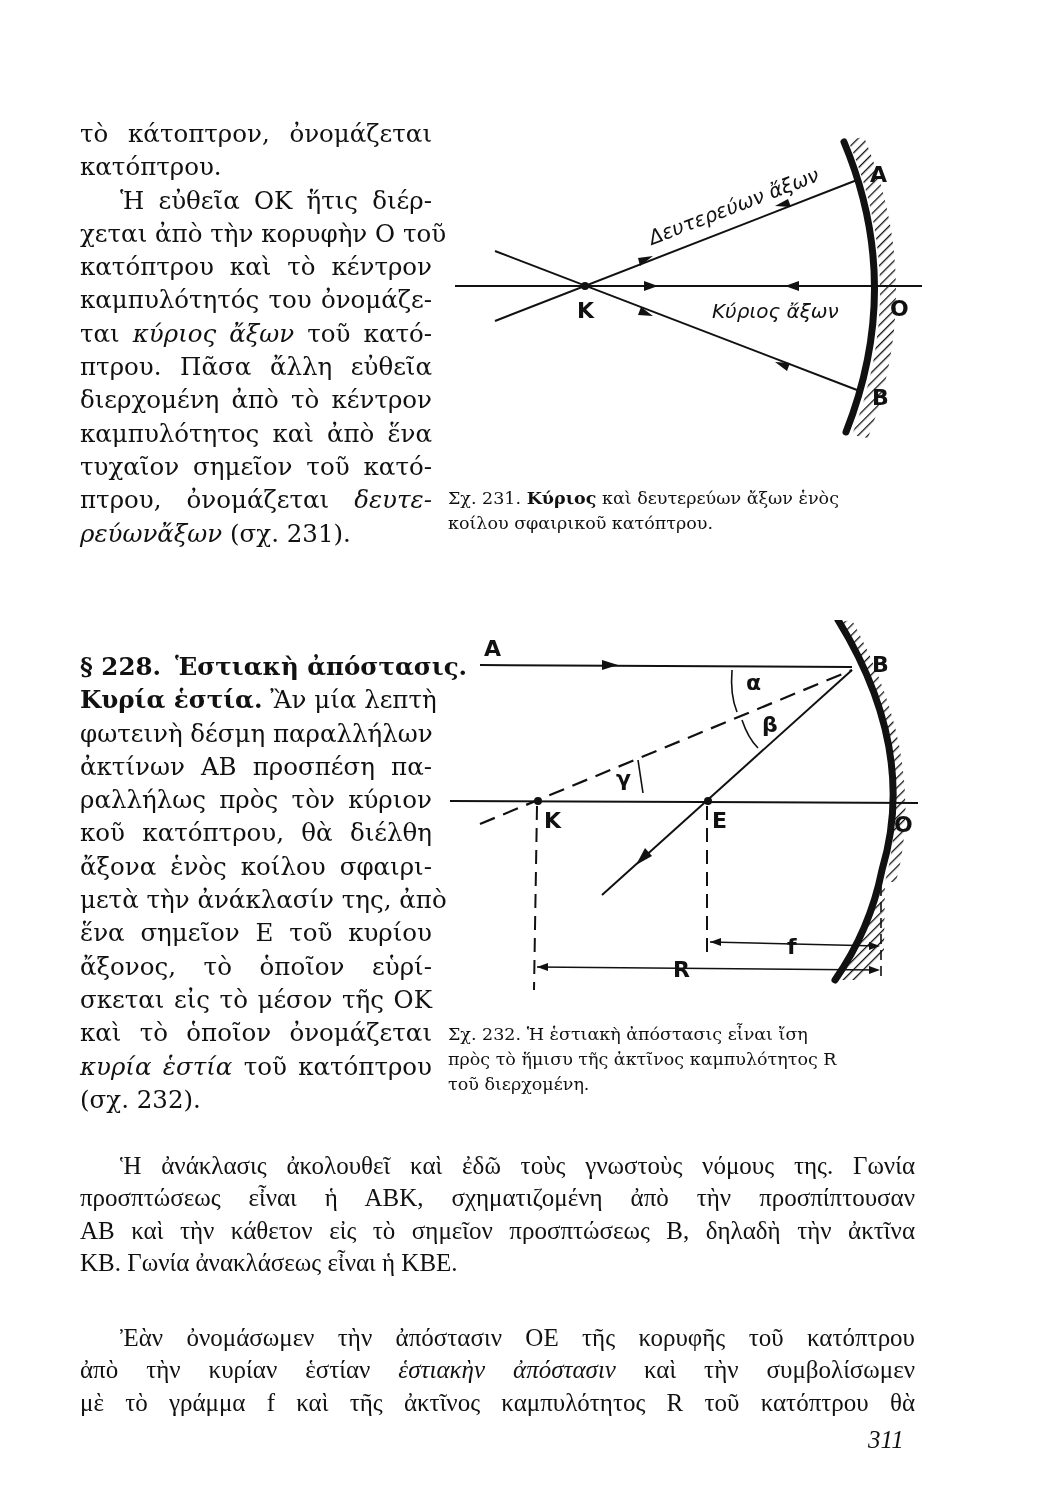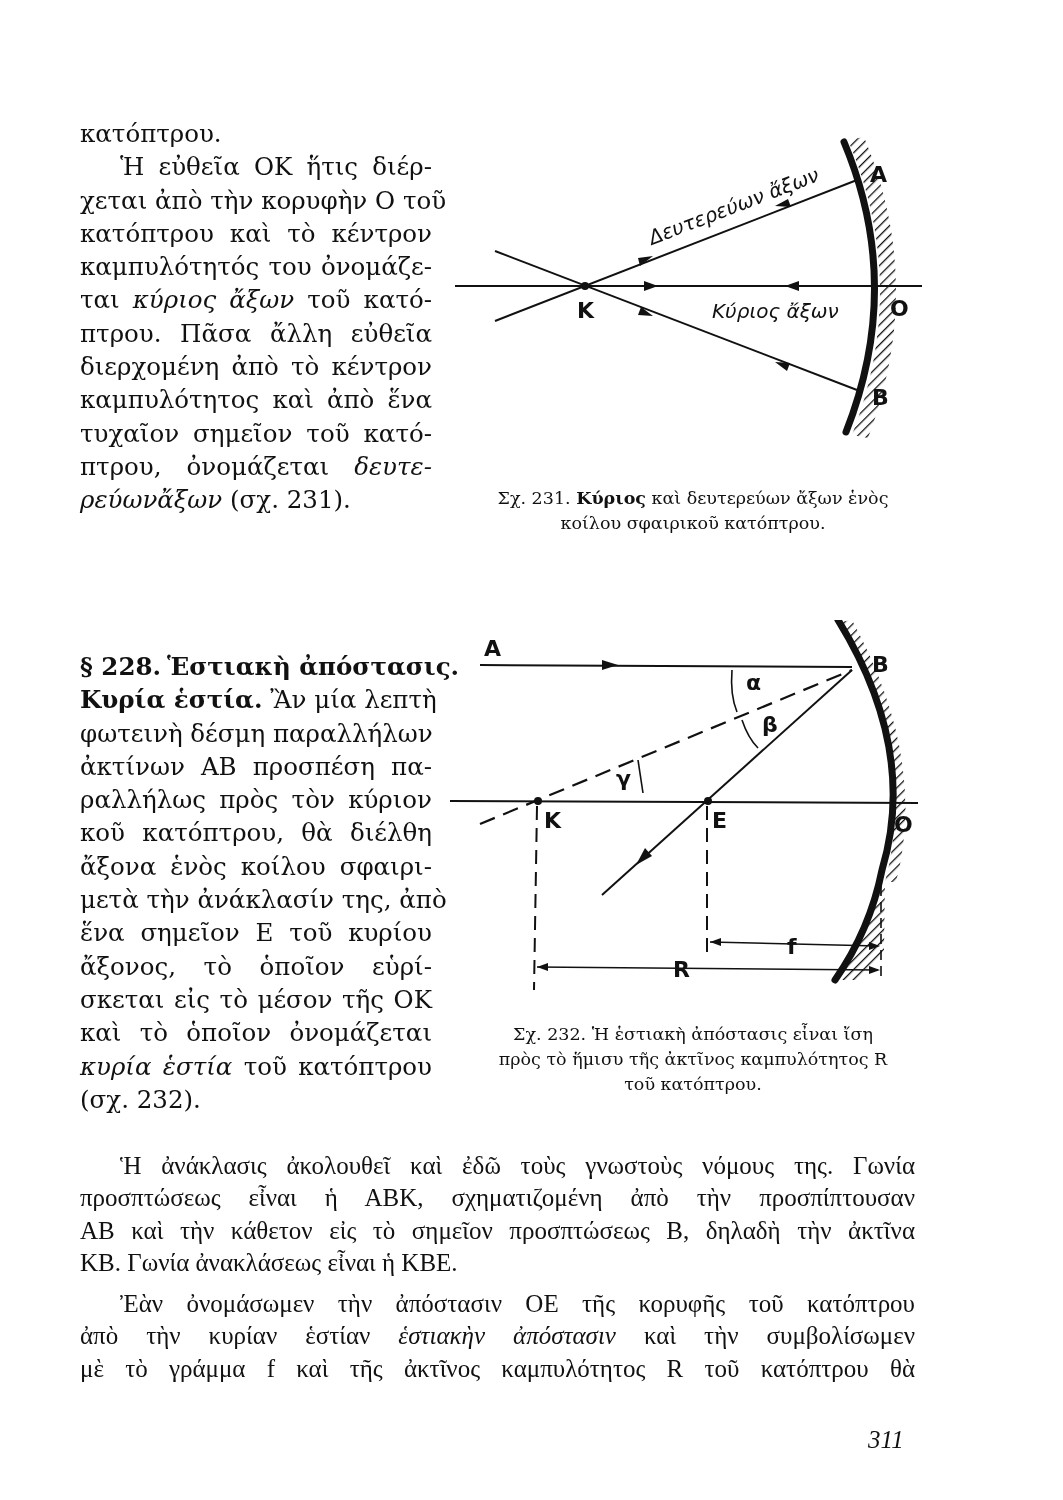--- a/index.html
+++ b/index.html
@@ -4,46 +4,47 @@
 <style>
   html, body { margin: 0; padding: 0; background: #ffffff; }
   body { width: 1063px; height: 1500px; position: relative; overflow: hidden;
          font-family: "DejaVu Serif", "Liberation Serif", serif; color: #111; }
   .col-left { position: absolute; left: 80px; width: 352px; font-size: 24.5px; line-height: 33.3px; }
   .jl { display: block; text-align: justify; text-align-last: justify; white-space: nowrap; }
   .jl.last { text-align-last: left; }
   em, .it { font-style: italic; }
   .b { font-weight: bold; }
   .full { position: absolute; left: 80px; width: 835px; font-size: 24.5px; line-height: 32.4px; }
-  .caption { position: absolute; font-size: 17.5px; line-height: 25px; text-align: center; }
+  .caption { position: absolute; font-size: 17.5px; line-height: 25px; text-align: left; }
   .page-number { position: absolute; left: 868px; top: 1426px; font-size: 25px; font-family: "Liberation Serif", serif; font-style: italic; }
   svg text { font-family: "DejaVu Sans", "Liberation Sans", sans-serif; }
   .lbl { font-weight: bold; font-size: 22px; fill: #111; }
   .ilbl { font-style: italic; font-size: 20px; fill: #111; }
 </style>
 </head>
 <body>
 
 <div class="col-left" style="top:117px;">
+  <span class="jl">τὸ κάτοπτρον, ὀνομάζεται</span>
   <span class="jl last">κατόπτρου.</span>
   <span class="jl" style="padding-left:40px;box-sizing:border-box;"><span>Ἡ εὐθεῖα ΟΚ ἥτις διέρ-</span></span>
   <span class="jl">χεται ἀπὸ τὴν κορυφὴν Ο τοῦ</span>
   <span class="jl">κατόπτρου καὶ τὸ κέντρον</span>
   <span class="jl">καμπυλότητός του ὀνομάζε-</span>
   <span class="jl"><span>ται </span><em>κύριος ἄξων</em><span> τοῦ κατό-</span></span>
   <span class="jl">πτρου. Πᾶσα ἄλλη εὐθεῖα</span>
   <span class="jl">διερχομένη ἀπὸ τὸ κέντρον</span>
   <span class="jl">καμπυλότητος καὶ ἀπὸ ἕνα</span>
   <span class="jl">τυχαῖον σημεῖον τοῦ κατό-</span>
   <span class="jl"><span>πτρου, ὀνομάζεται </span><em>δευτε-</em></span>
   <span class="jl last"><em>ρεύωνἄξων</em><span> (σχ. 231).</span></span>
 </div>
 
 <div class="col-left" style="top:650px;">
-  <span class="jl last b"><span>§ 228.</span><span style="margin-left:6px;">Ἑστιακὴ ἀπόστασις.</span></span>
+  <span class="jl last b"><span>§ 228.</span><span style="margin-left:14px;">Ἑστιακὴ ἀπόστασις.</span></span>
   <span class="jl"><span class="b">Κυρία ἑστία.</span><span> Ἂν μία λεπτὴ</span></span>
   <span class="jl">φωτεινὴ δέσμη παραλλήλων</span>
   <span class="jl">ἀκτίνων ΑΒ προσπέση πα-</span>
   <span class="jl">ραλλήλως πρὸς τὸν κύριον</span>
   <span class="jl">κοῦ κατόπτρου, θὰ διέλθη</span>
   <span class="jl">ἄξονα ἑνὸς κοίλου σφαιρι-</span>
   <span class="jl">μετὰ τὴν ἀνάκλασίν της, ἀπὸ</span>
   <span class="jl">ἕνα σημεῖον Ε τοῦ κυρίου</span>
   <span class="jl">ἄξονος, τὸ ὁποῖον εὑρί-</span>
   <span class="jl">σκεται εἰς τὸ μέσον τῆς ΟΚ</span>
@@ -52,21 +53,21 @@
   <span class="jl last">(σχ. 232).</span>
 </div>
 
 <div class="full" style="top:1150px;font-family:'Liberation Serif',serif;font-size:25px;">
   <span class="jl" style="padding-left:40px;box-sizing:border-box;"><span>Ἡ ἀνάκλασις ἀκολουθεῖ καὶ ἐδῶ τοὺς γνωστοὺς νόμους της. Γωνία</span></span>
   <span class="jl">προσπτώσεως εἶναι ἡ ΑΒΚ, σχηματιζομένη ἀπὸ τὴν προσπίπτουσαν</span>
   <span class="jl">ΑΒ καὶ τὴν κάθετον εἰς τὸ σημεῖον προσπτώσεως Β, δηλαδὴ τὴν ἀκτῖνα</span>
   <span class="jl last">ΚΒ. Γωνία ἀνακλάσεως εἶναι ἡ ΚΒΕ.</span>
 </div>
 <div class="full" style="top:1288px;font-family:'Liberation Serif',serif;font-size:25px;">
-  <span class="jl" style="padding-left:40px;box-sizing:border-box;"><span>Ἐὰν ὀνομάσωμεν τὴν ἀπόστασιν ΟΕ τῆς κορυφῆς τοῦ κατόπτρου</span></span>
+  <span class="jl" style="padding-left:40px;box-sizing:border-box;margin-top:34px;"><span>Ἐὰν ὀνομάσωμεν τὴν ἀπόστασιν ΟΕ τῆς κορυφῆς τοῦ κατόπτρου</span></span>
   <span class="jl"><span>ἀπὸ τὴν κυρίαν ἑστίαν </span><em>ἑστιακὴν ἀπόστασιν</em><span> καὶ τὴν συμβολίσωμεν</span></span>
   <span class="jl">μὲ τὸ γράμμα f καὶ τῆς ἀκτῖνος καμπυλότητος R τοῦ κατόπτρου θὰ</span>
 </div>
 
 <svg style="position:absolute;left:440px;top:120px;" width="500" height="330" viewBox="0 0 500 330">
   <defs>
     <pattern id="hatch" width="7" height="7" patternUnits="userSpaceOnUse" patternTransform="rotate(45)">
       <line x1="0" y1="0" x2="0" y2="7" stroke="#111" stroke-width="2.6"></line>
     </pattern>
   </defs>
@@ -150,16 +151,16 @@
   <text class="lbl" x="104" y="208">K</text>
   <text class="lbl" x="272" y="208">E</text>
   <text class="lbl" x="454" y="212">O</text>
   <text class="lbl" x="347" y="334">f</text>
   <text class="lbl" x="233" y="357">R</text>
 </svg>
 
 <div class="caption" style="left:448px;top:1022px;width:490px;">
   <div>Σχ. 232. Ἡ ἑστιακὴ ἀπόστασις εἶναι ἴση</div>
   <div>πρὸς τὸ ἥμισυ τῆς ἀκτῖνος καμπυλότητος R</div>
-  <div>τοῦ κατόπτρου.</div>
+  <div>τοῦ διερχομένη.</div>
 </div>
 
 <div class="page-number">311</div>
 
 </body></html>

